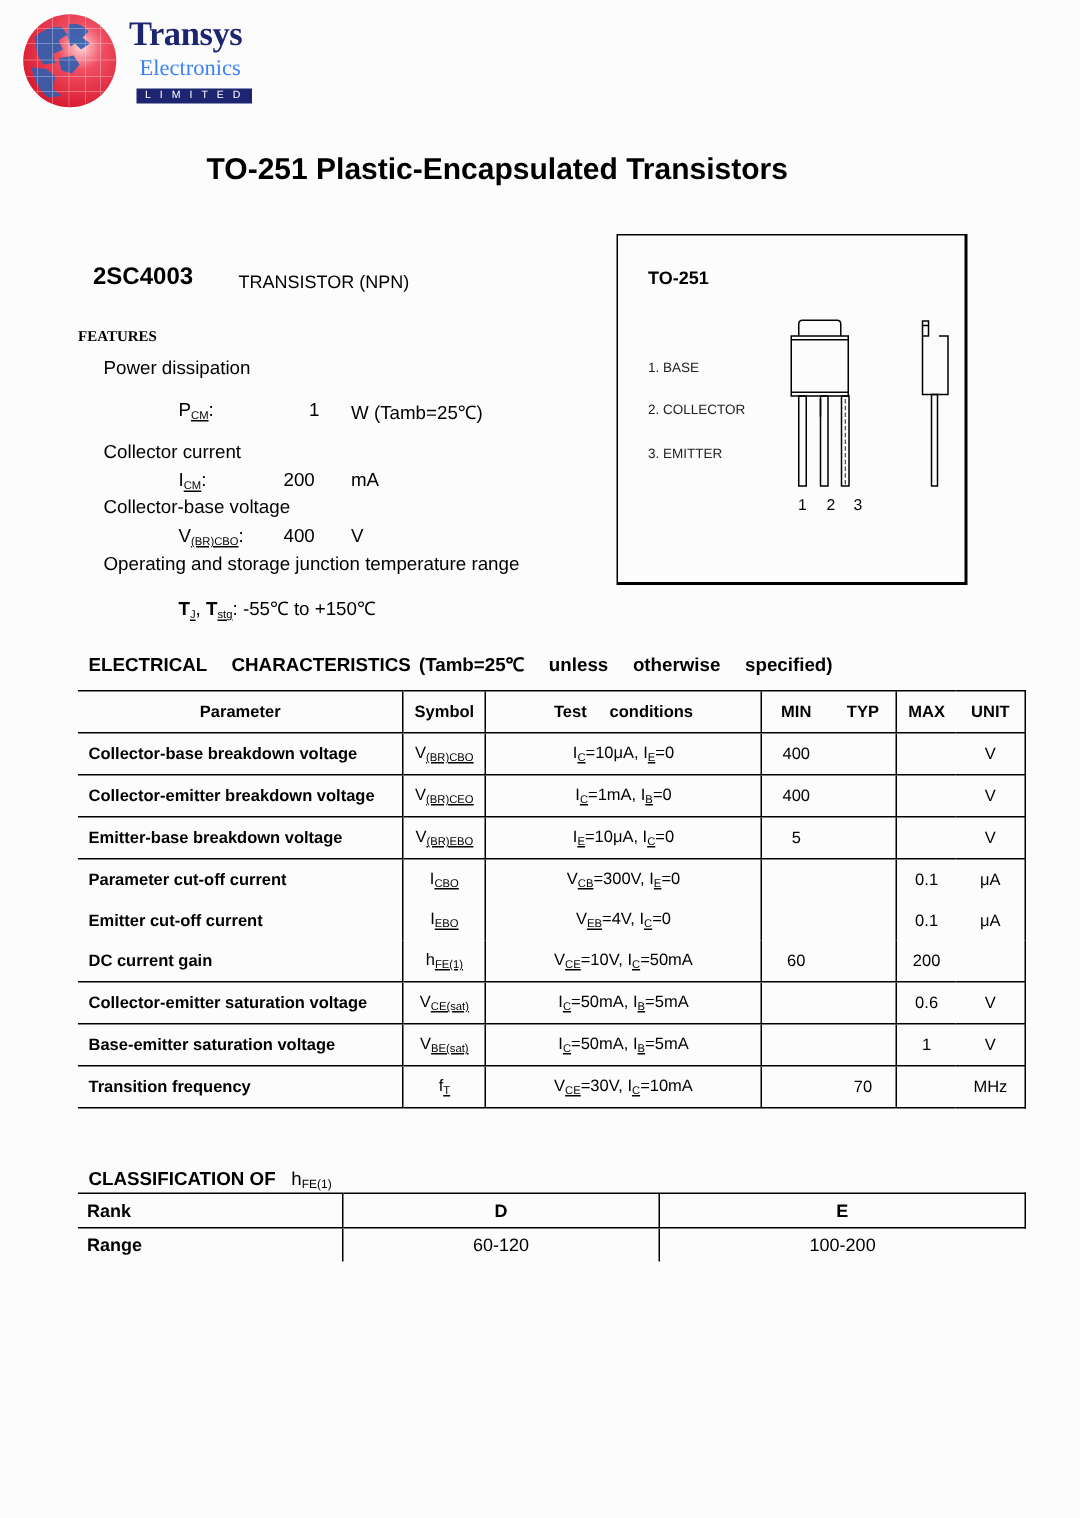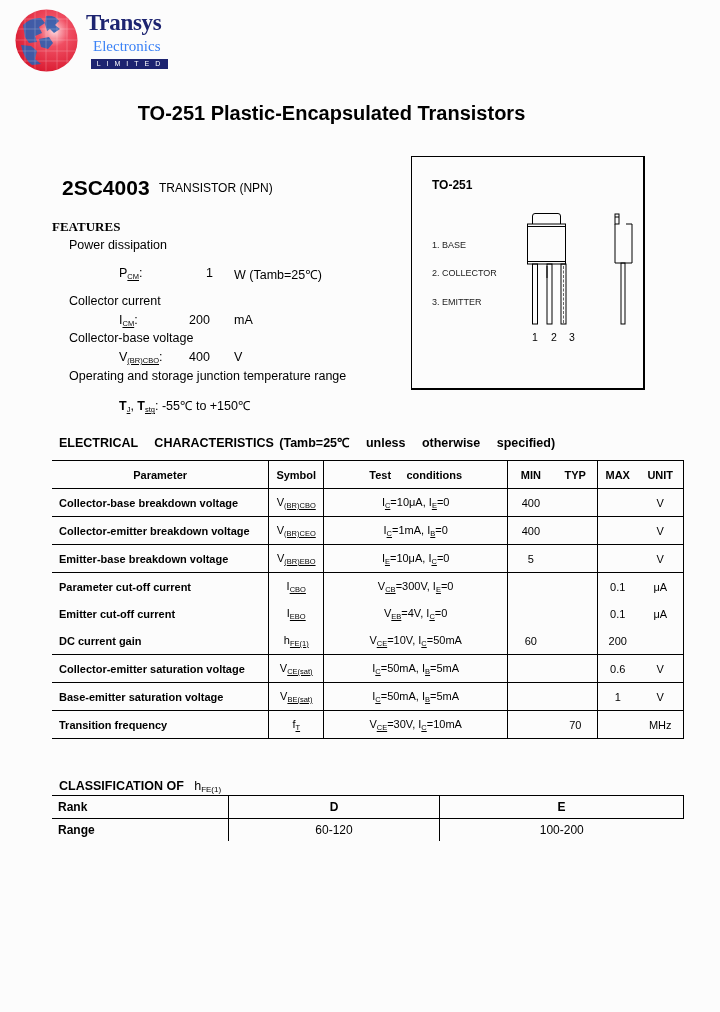--- a/index.html
+++ b/index.html
@@ -9,23 +9,23 @@
   }
   .abs { position: absolute; }
   
   .logo-globe { left: 15px; top: 9px; width: 63px; height: 63px; }
   .logo-name { left: 86px; top: 10px; font-family: "Liberation Serif", serif; font-weight: bold; font-size: 23px; color: #1d2470; letter-spacing: -0.3px; }
   .logo-sub { left: 93px; top: 38px; font-family: "Liberation Serif", serif; font-size: 15px; color: #3b82f6; }
   .logo-ltd { left: 91px; top: 59px; width: 77px; height: 10px; background: #1d2470; color: #fff; font-size: 7px; letter-spacing: 6px; text-align: center; line-height: 10px; padding-left: 4px; box-sizing: border-box; }
 
   .main-title { left: 0; width: 601px; top: 102px; text-align: center; font-weight: bold; font-size: 20px; padding-left: 62px; box-sizing: border-box; }
 
-  .part-no { left: 62px; top: 176px; font-weight: bold; font-size: 21px; }
+  .part-no { left: 62px; top: 176px; font-weight: bold; font-size: 16px; }
   .part-desc { left: 159px; top: 181px; font-size: 12px; }
-  .features { left: 52px; top: 219px; font-family: "Liberation Serif", serif; font-weight: bold; font-size: 13px; }
+  .features { left: 52px; top: 219px; font-family: "Liberation Serif", serif; font-weight: bold; font-size: 10px; }
   .ftxt { font-size: 12.5px; }
   .sub { font-size: 7.5px; vertical-align: -2px; text-decoration: underline; }
   .subb { font-size: 8px; vertical-align: -2px; font-weight: normal; }
 
   
   .pkg { left: 411px; top: 156px; width: 234px; height: 234px; border: 2px solid #000; border-left-width: 1px; border-top-width: 1px; box-sizing: border-box; }
   .pkg-title { left: 432px; top: 178px; font-weight: bold; font-size: 12px; }
   .pin-lbl { left: 432px; font-size: 9px; color: #222; }
   .pin-num { top: 331px; font-size: 10.5px; }
 

